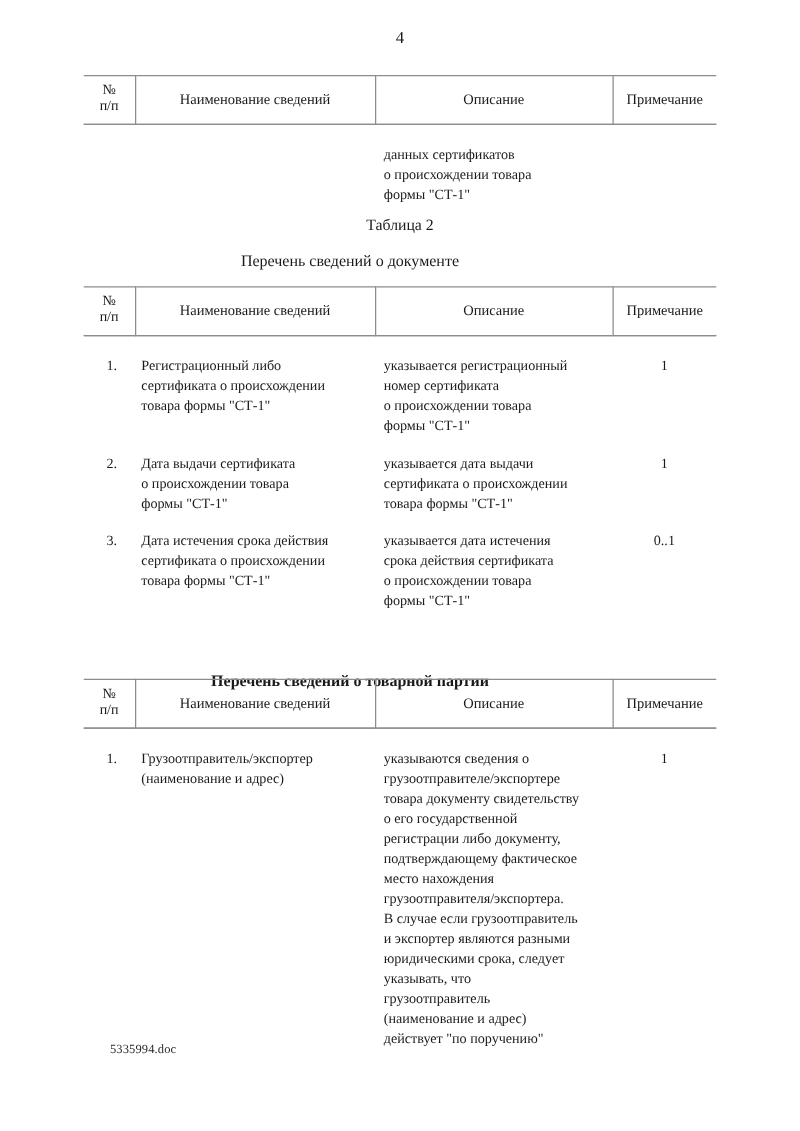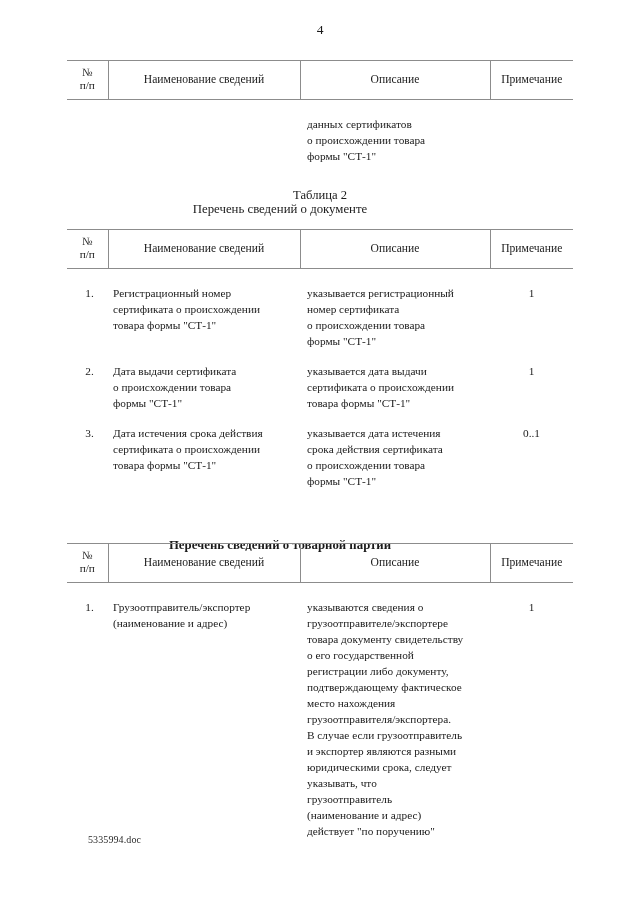--- a/index.html
+++ b/index.html
@@ -138,21 +138,21 @@
         <td class="td-desc">
           <div class="line">данных сертификатов</div>
           <div class="line">о происхождении товара</div>
           <div class="line">формы "СТ-1"</div>
         </td>
         <td class="td-note"></td>
       </tr>
     </tbody>
   </table>
 
-  <div class="tbl-caption" style="top:188px;">Таблица 2</div>
+  <div class="tbl-caption" style="top:173px;">Таблица 2</div>
   <div class="tbl-subtitle" style="top:202px;">Перечень сведений о документе</div>
 
   <table class="doc-table" style="top:229px;">
     <colgroup>
       <col class="c-num">
         <col class="c-name">
         <col class="c-desc">
         <col class="c-note">
     </colgroup>
     <thead>
@@ -170,21 +170,21 @@
       <tr class="spacer">
         <td></td>
         <td></td>
         <td></td>
         <td></td>
       </tr>
 
       <tr>
         <td class="td-num">1.</td>
         <td class="td-name">
-          <div class="line">Регистрационный номер</div>
+          <div class="line">Регистрационный либо</div>
           <div class="line">сертификата о происхождении</div>
           <div class="line">товара формы "СТ-1"</div>
         </td>
         <td class="td-desc">
           <div class="line">указывается регистрационный</div>
           <div class="line">номер сертификата</div>
           <div class="line">о происхождении товара</div>
           <div class="line">формы "СТ-1"</div>
         </td>
         <td class="td-note">1</td>

